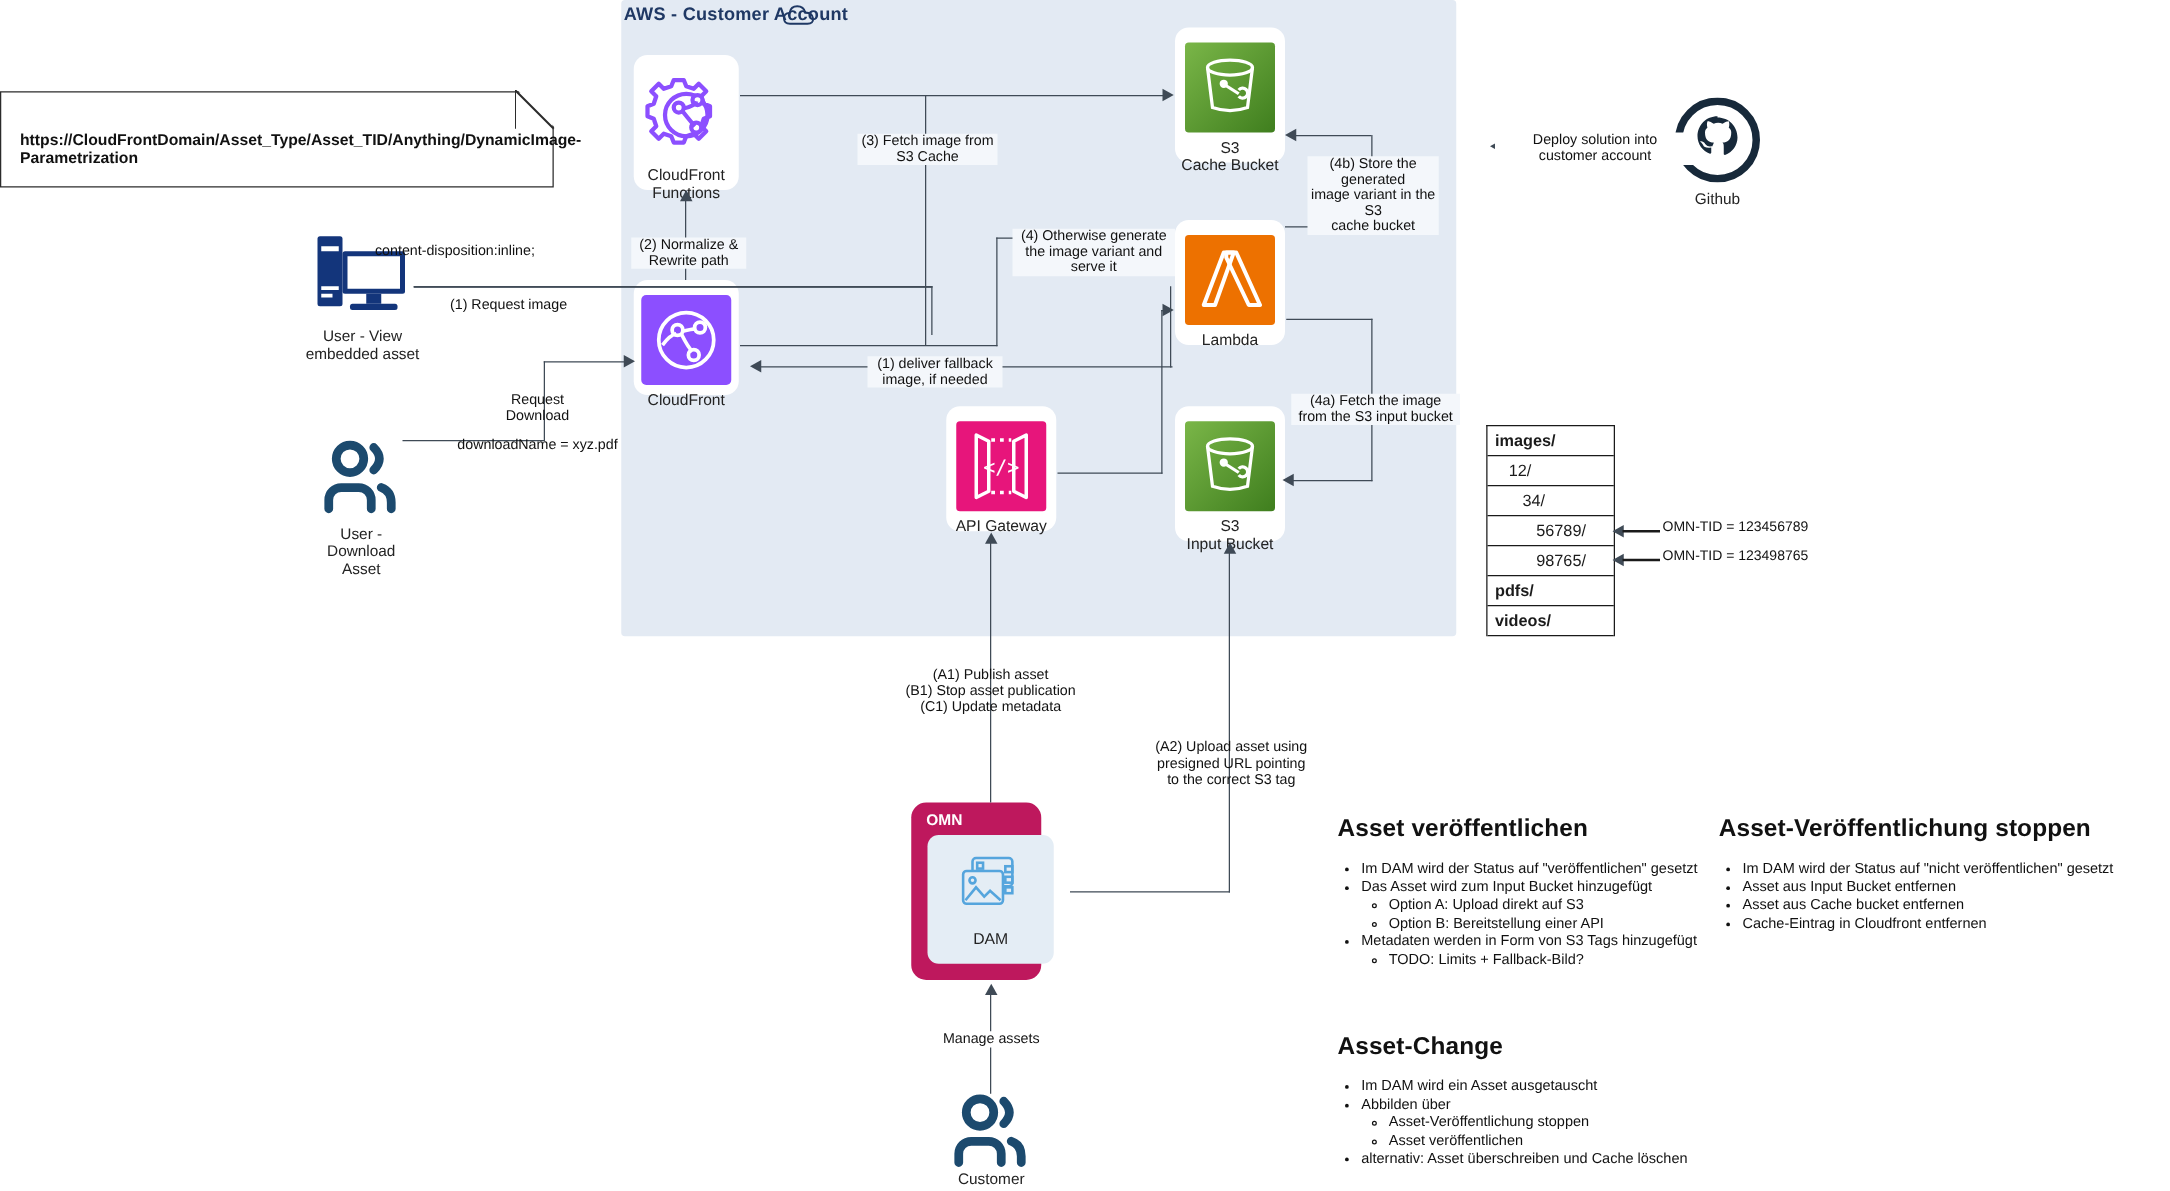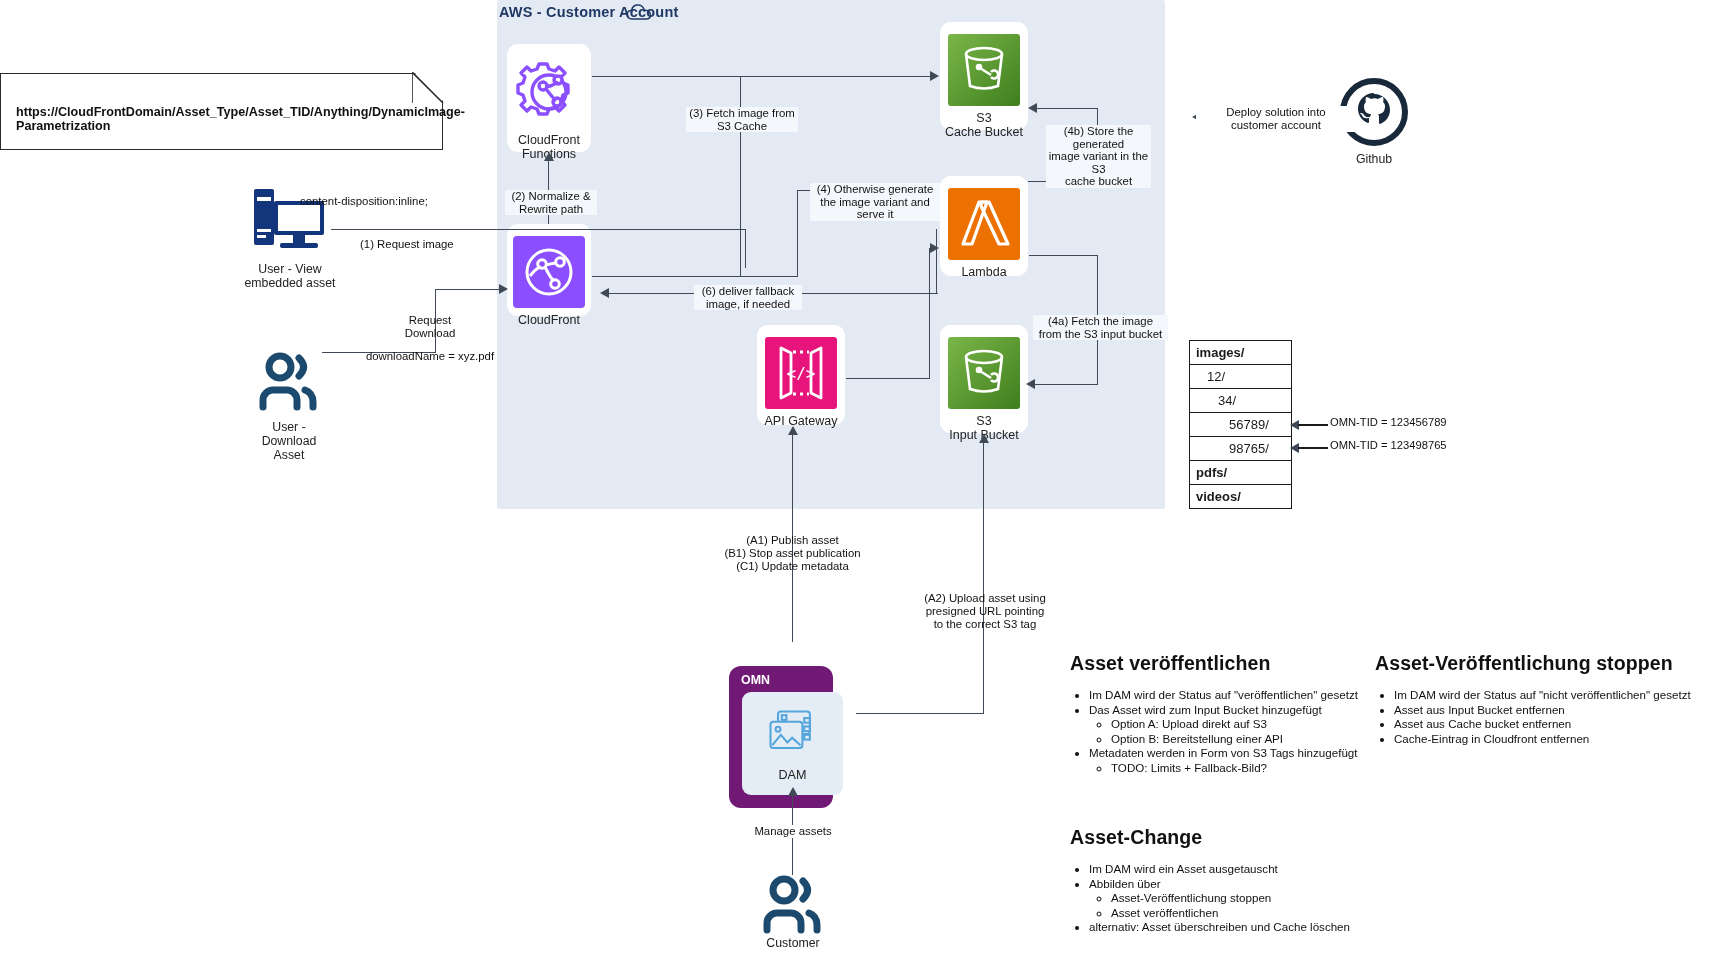--- a/index.html
+++ b/index.html
@@ -44,21 +44,21 @@
   #path-table .row.i2{padding-left:28px;}
   #path-table .row.i3{padding-left:39px;}
   .tid{font-size:11.2px;color:#111;white-space:nowrap;}
   
   .sect h3{margin:0 0 13px 0;font-size:19.5px;font-weight:bold;color:#111;letter-spacing:.1px;}
   .sect ul{margin:0;padding-left:19px;}
   .sect li{font-size:11.6px;line-height:13.6px;color:#111;list-style:disc;margin:0 0 1px 0;}
   .sect ul ul{margin:1px 0 1px 0;padding-left:22px;}
   .sect ul ul li{list-style:circle;}
   
-  #omn-box{left:729px;top:642px;width:104px;height:142px;background:#701a75;border-radius:12px;margin-top:24px;}
+  #omn-box{left:729px;top:642px;width:104px;height:142px;background:#be185d;border-radius:12px;}
   #omn-label{position:absolute;left:12px;top:7px;font-size:12.4px;font-weight:bold;color:#ffffff;}
   #dam-inner{position:absolute;left:13px;top:26px;width:101px;height:103px;background:#e4edf5;
              border-radius:9px;display:flex;flex-direction:column;align-items:center;justify-content:center;}
   #dam-inner .cap{font-size:12.6px;color:#232323;margin-top:4px;}
   
   .iconcap{font-size:12.3px;line-height:14px;text-align:center;color:#232323;}
 </style>
 </head>
 <body>
 
@@ -312,21 +312,21 @@
 <div class="abs albl onblue" style="left:810px;top:183px;width:130px;">
   <span>(4) Otherwise generate</span><br>
   <span>the image variant and</span><br>
   <span>serve it</span>
 </div>
 
 <div class="ln lnh lnd" style="left:608px;top:293px;width:330px;"></div>
 <div class="ln lnv lnd" style="left:936px;top:229px;height:65px;"></div>
 <div class="arw arw-l" style="left:600px;top:288px;"></div>
 <div class="abs albl onblue" style="left:694px;top:285px;width:108px;">
-  <span>(6) deliver fallback</span><br>
+  <span>(1) deliver fallback</span><br>
   <span>image, if needed</span>
 </div>
 
 <div class="ln lnv lnd" style="left:1097px;top:108px;height:74px;"></div>
 <div class="ln lnh lnd" style="left:1028px;top:181px;width:70px;"></div>
 <div class="ln lnh lnd" style="left:1036px;top:108px;width:61px;"></div>
 <div class="arw arw-l" style="left:1028px;top:103px;"></div>
 <div class="abs albl onblue" style="left:1046px;top:125px;width:105px;">
   <span>(4b) Store the generated</span><br>
   <span>image variant in the S3</span><br>

